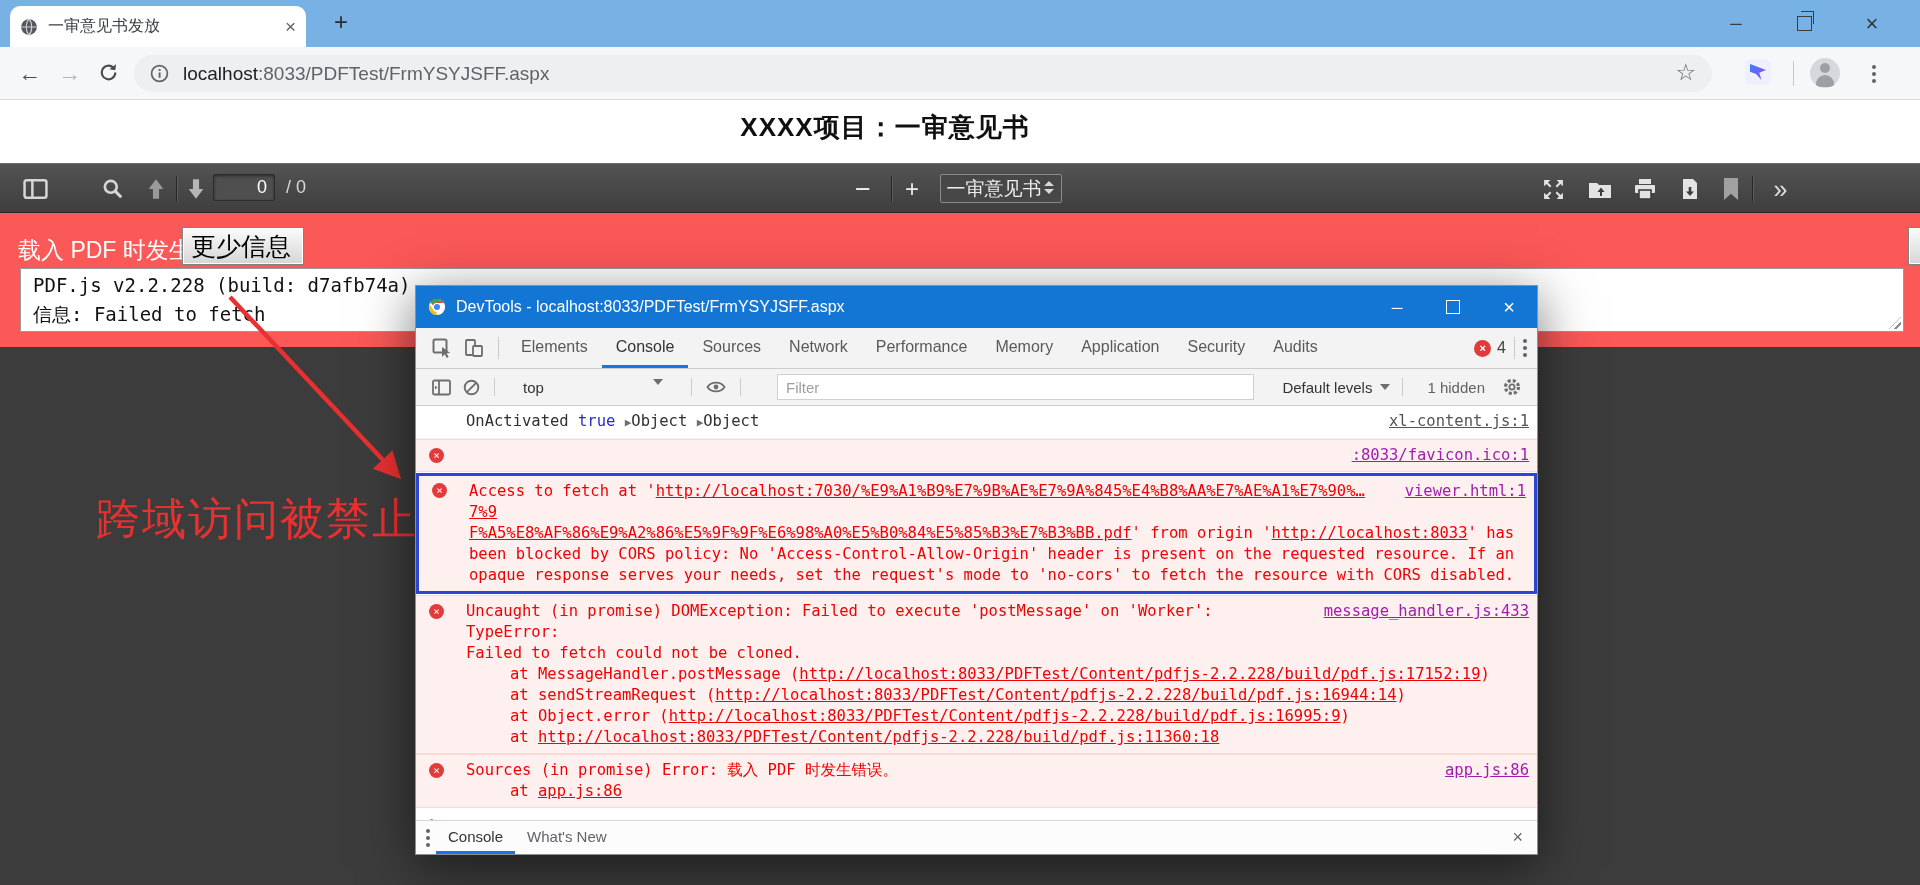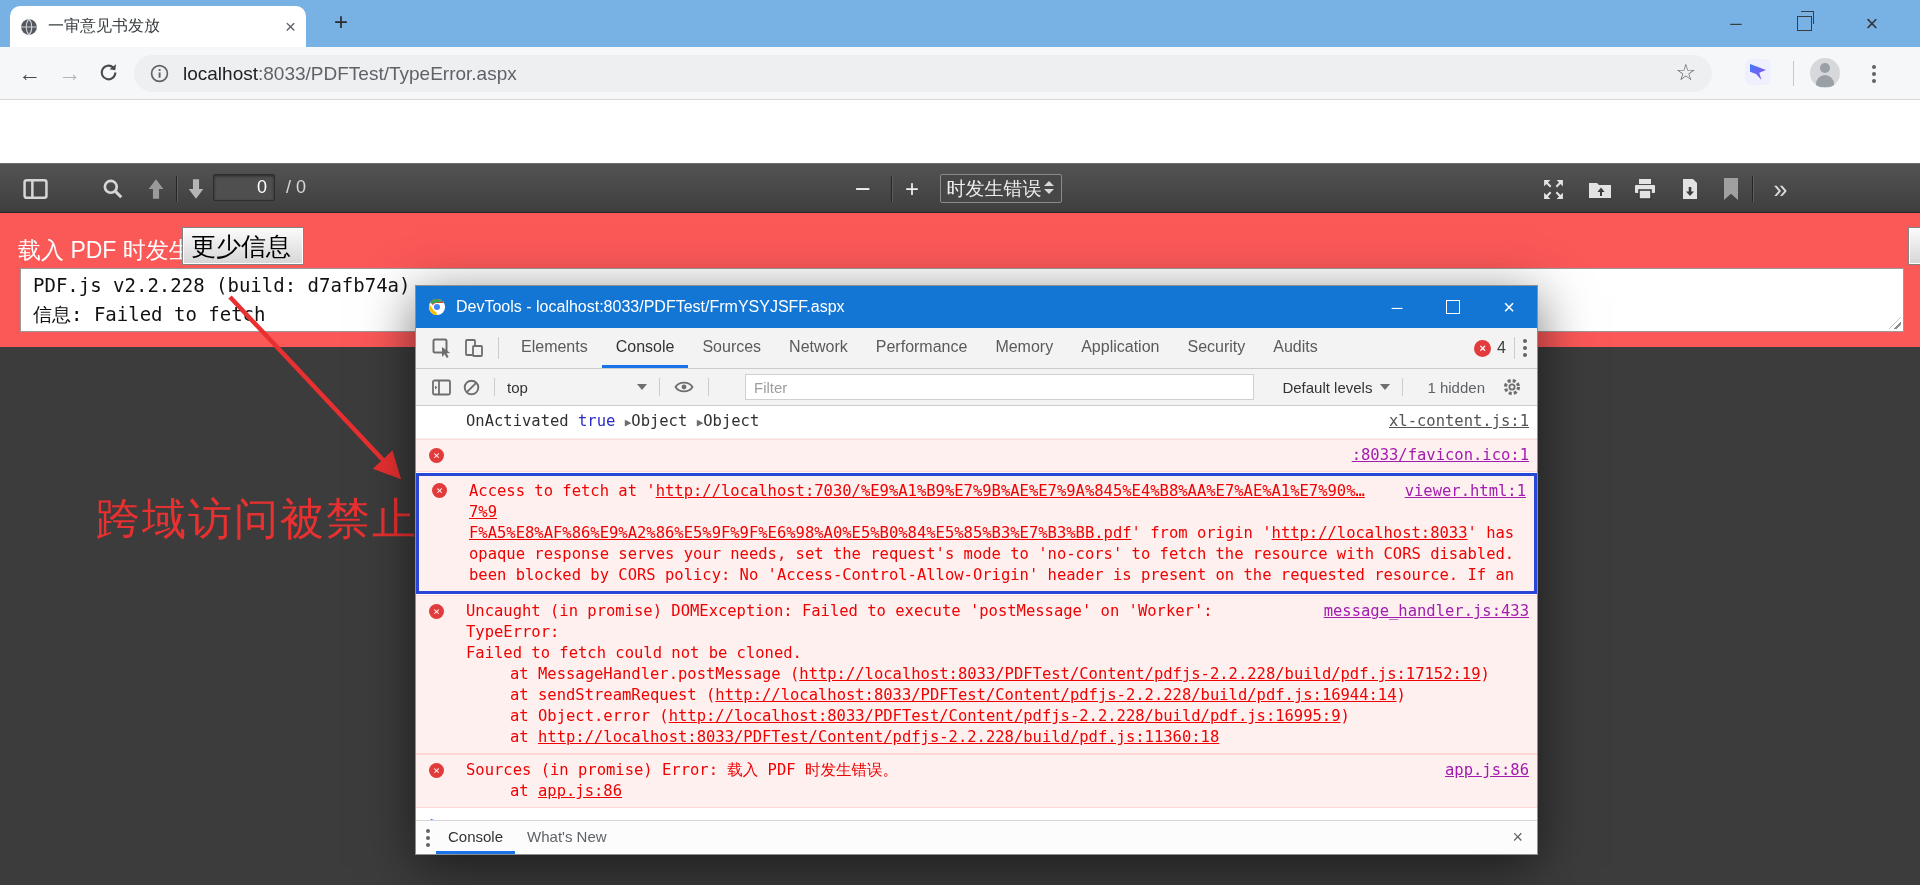--- a/index.html
+++ b/index.html
@@ -83,21 +83,21 @@
   .dt-tab.active{color:#333;border-bottom-color:#1a73e8;}
   .dt-ticon{display:flex;align-items:center;margin:0 6px;}
   .vsep{width:1px;background:#ccc;margin:9px 8px;}
   .dt-badge{margin-left:auto;display:flex;align-items:center;gap:6px;}
   .errdot{width:17px;height:17px;border-radius:50%;background:#e23b3b;color:#fff;font-size:11px;
           display:flex;align-items:center;justify-content:center;font-weight:bold;}
   .badge-n{color:#424242;font-size:16px;}
   .dt-toolbar{height:36px;background:#f3f3f3;border-bottom:1px solid #ccc;display:flex;align-items:center;
               padding:0 10px;font-size:15px;color:#333;flex:none;}
   .caret-dn{width:0;height:0;border-left:5px solid transparent;border-right:5px solid transparent;border-top:6px solid #6e6e6e;margin-left:8px;}
-  .ctx-sel{display:flex;align-items:center;width:140px;margin:0 4px;}
+  .ctx-sel{display:flex;align-items:flex-start;width:140px;margin:0 20px;}
   .ctx-sel .lbl{flex:1;}
   .filter{flex:1;height:24px;border:1px solid #d0d0d0;background:#fff;color:#9e9e9e;margin:0 28px;
           display:flex;align-items:center;padding-left:8px;font-size:15px;}
   .hiddenlbl{color:#5f6368;margin:0 12px;}
   
   .dt-console{flex:1;background:#fff;font-family:"DejaVu Sans Mono","Liberation Mono",monospace;
               font-size:15.5px;color:#303030;display:flex;flex-direction:column;overflow:hidden;}
   .c-row{position:relative;padding:5px 8px 5px 50px;border-bottom:1px solid #f0f0f0;line-height:21px;}
   .c-row .cicon{position:absolute;left:13px;top:8px;width:15px;height:15px;border-radius:50%;background:#e23b3b;
                 color:#fff;font-size:11px;display:flex;align-items:center;justify-content:center;}
@@ -153,36 +153,37 @@
         </svg>
     </span>
     <div class="url-pill">
       <span class="url-info">
         <svg width="19" height="19" viewBox="0 0 18 18">
             <circle cx="9" cy="9" r="7.5" stroke="#5f6368" stroke-width="1.6" fill="none"></circle>
             <rect x="8.2" y="8" width="1.8" height="5" fill="#5f6368"></rect>
             <rect x="8.2" y="4.8" width="1.8" height="1.8" fill="#5f6368"></rect>
           </svg>
       </span>
-      <span class="url-text"><b>localhost</b><span>:8033/PDFTest/TypeError.aspx</span></span>
+      <span class="url-text"><b>localhost</b><span>:8033/PDFTest/FrmYSYJSFF.aspx</span></span>
       <span class="url-star">☆</span>
     </div>
     <span class="ext-ic">
         <span class="ext-bird"></span>
       </span>
     <span class="nav-sep"></span>
     <span class="avatar"></span>
     <span class="dots kebab-nav">
         <i></i>
         <i></i>
         <i></i>
       </span>
   </div>
 
   <div class="page-white"></div>
+  <div class="page-title">XXXX项目：一审意见书</div>
 
   <div class="pdfbar">
     <div class="pbtn" style="left:18px;width:34px;">
       <svg width="25" height="22" viewBox="0 0 24 20">
           <rect x="1.5" y="1.5" width="21" height="17" rx="2" stroke="#d6d6d6" stroke-width="2.4" fill="none"></rect>
           <line x1="9" y1="1.5" x2="9" y2="18.5" stroke="#d6d6d6" stroke-width="2.4"></line>
         </svg>
     </div>
     <div class="pbtn" style="left:98px;width:30px;">
       <svg width="22" height="22" viewBox="0 0 20 20">
@@ -201,21 +202,21 @@
           <path d="M8 17 L14 9 L10.5 9 L10.5 1 L5.5 1 L5.5 9 L2 9 Z" fill="#b5b5b5"></path>
         </svg>
     </div>
     <div class="pageinput">0</div>
     <span class="pagetotal">/ 0</span>
 
     <div class="pbtn pzoom" style="left:848px;width:30px;">−</div>
     <span class="psep" style="left:891px;"></span>
     <div class="pbtn pzoom" style="left:897px;width:30px;font-size:24px;">+</div>
     <div class="zoomsel">
-      <span style="margin-right:14px;">时发生错误</span>
+      <span style="margin-right:14px;">一审意见书</span>
       <span class="spin">
           <span class="tri-up"></span>
           <span class="tri-dn"></span>
         </span>
     </div>
 
     <div class="pbtn" style="left:1537px;width:32px;">
       <svg width="23" height="23" viewBox="0 0 22 22" fill="#e3e3e3">
           <path d="M2 8V2h6L5.7 4.3 9 7.6 7.6 9 4.3 5.7Z"></path>
           <path d="M20 8V2h-6l2.3 2.3L13 7.6 14.4 9l3.3-3.3Z"></path>
@@ -388,22 +389,22 @@
 
       <div class="c-row err sel-blue">
         <span class="cicon" style="top:7px;">×</span>
         <div>
           <span class="c-link">viewer.html:1</span>
           <span>Access to fetch at '</span><span class="u">http://localhost:7030/%E9%A1%B9%E7%9B%AE%E7%9A%845%E4%B8%AA%E7%AE%A1%E7%90%…7%9</span>
         </div>
         <div>
           <span class="u">F%A5%E8%AF%86%E9%A2%86%E5%9F%9F%E6%98%A0%E5%B0%84%E5%85%B3%E7%B3%BB.pdf</span><span>' from origin '</span><span class="u">http://localhost:8033</span><span>' has</span>
         </div>
+        <div>been blocked by CORS policy: No 'Access-Control-Allow-Origin' header is present on the requested resource. If an</div>
         <div>opaque response serves your needs, set the request's mode to 'no-cors' to fetch the resource with CORS disabled.</div>
-        <div>been blocked by CORS policy: No 'Access-Control-Allow-Origin' header is present on the requested resource. If an</div>
       </div>
 
       <div class="c-row err">
         <span class="cicon">×</span>
         <div>
           <span class="c-link">message_handler.js:433</span>
           <span>Uncaught (in promise) DOMException: Failed to execute 'postMessage' on 'Worker': TypeError:</span>
         </div>
         <div>Failed to fetch could not be cloned.</div>
         <div class="stack"><span>at MessageHandler.postMessage (</span><span class="u">http://localhost:8033/PDFTest/Content/pdfjs-2.2.228/build/pdf.js:17152:19</span><span>)</span></div>

